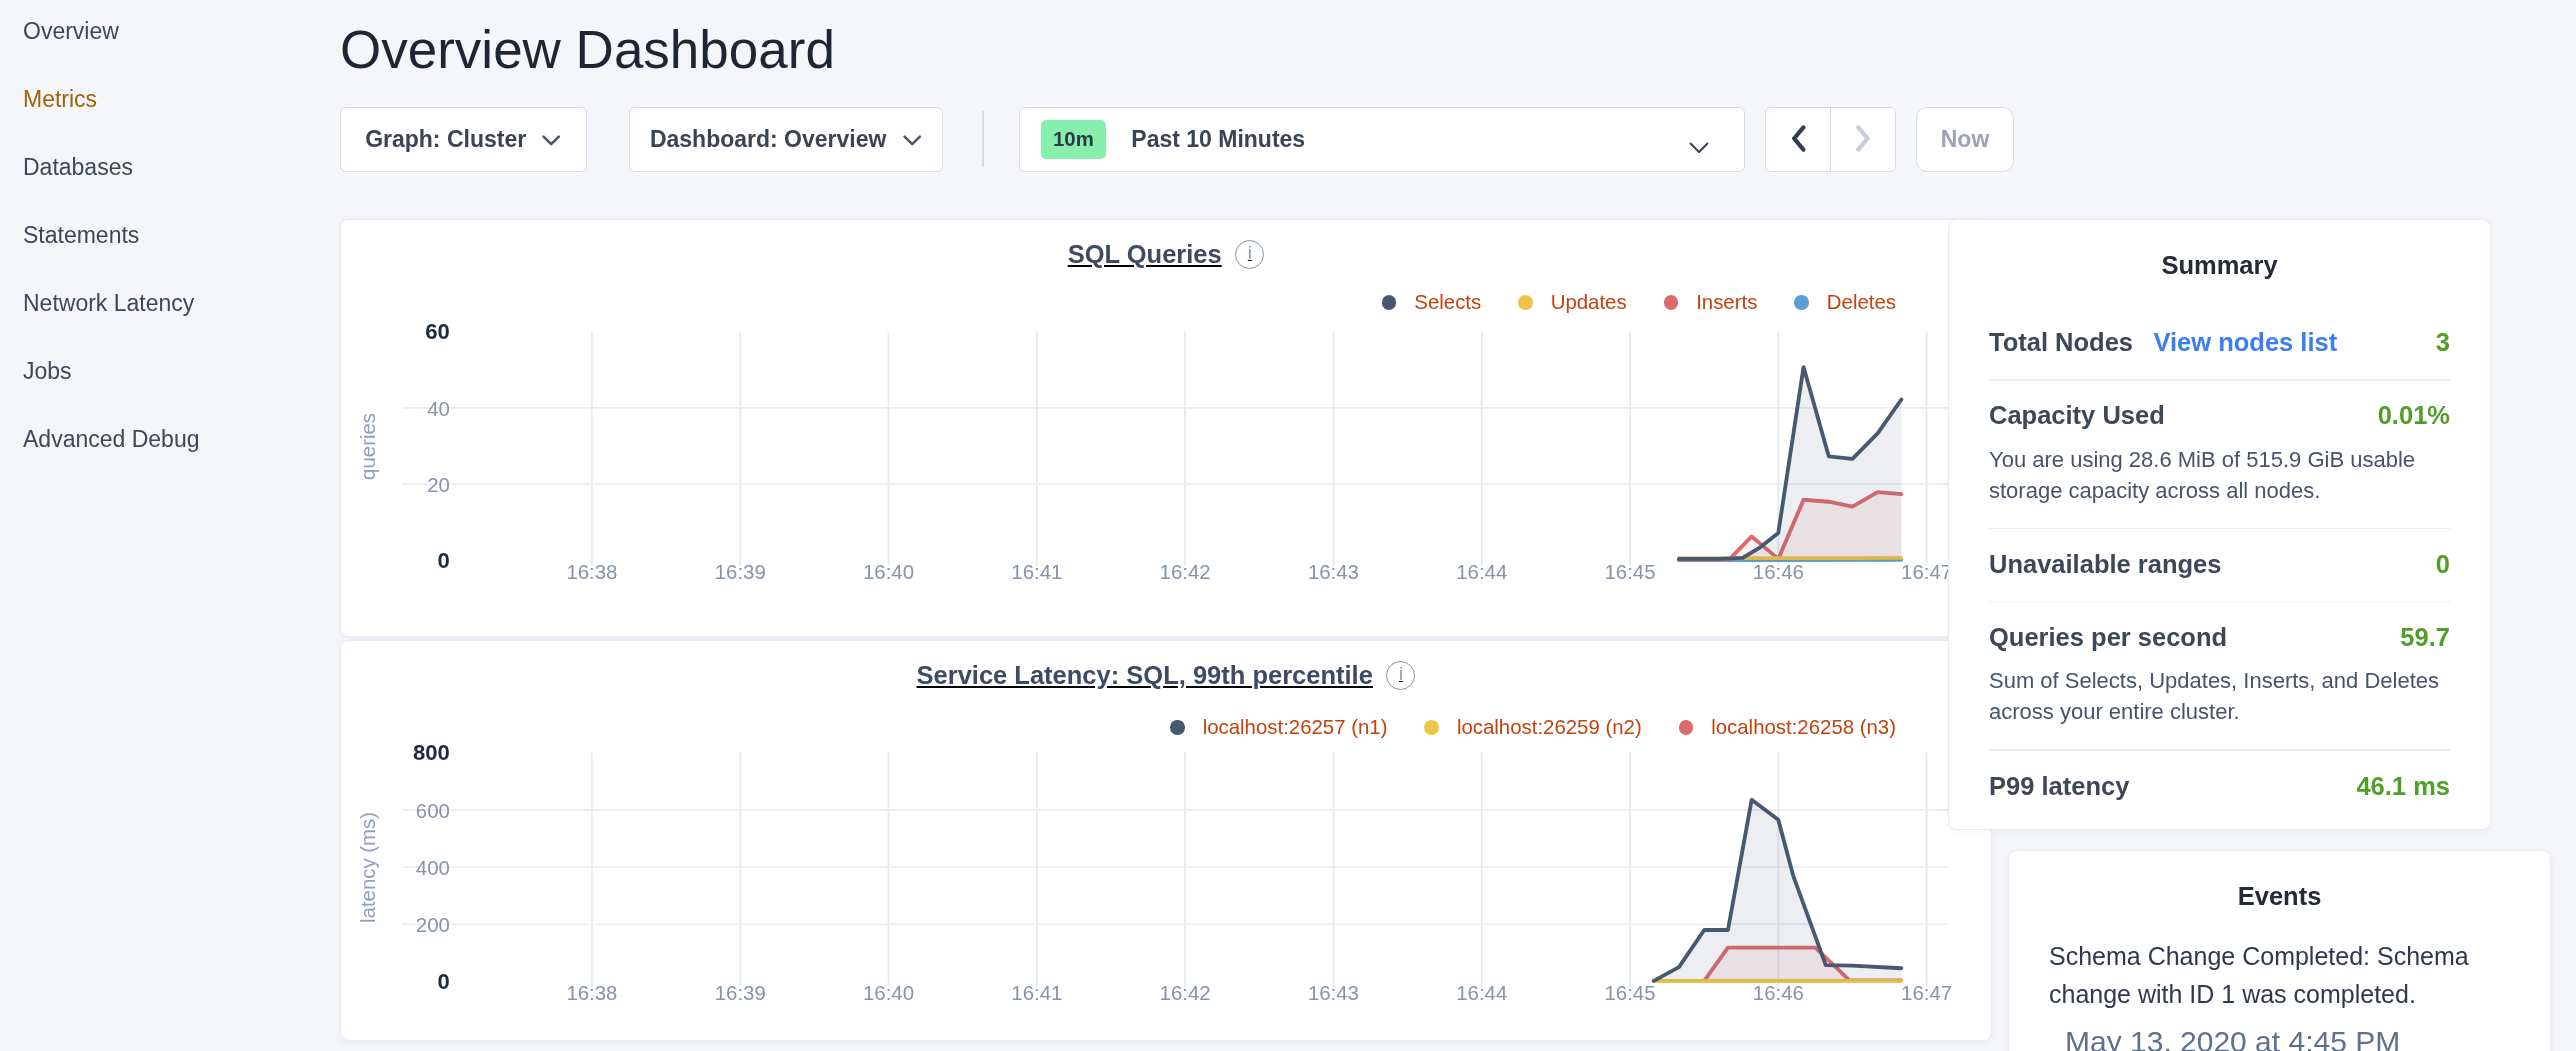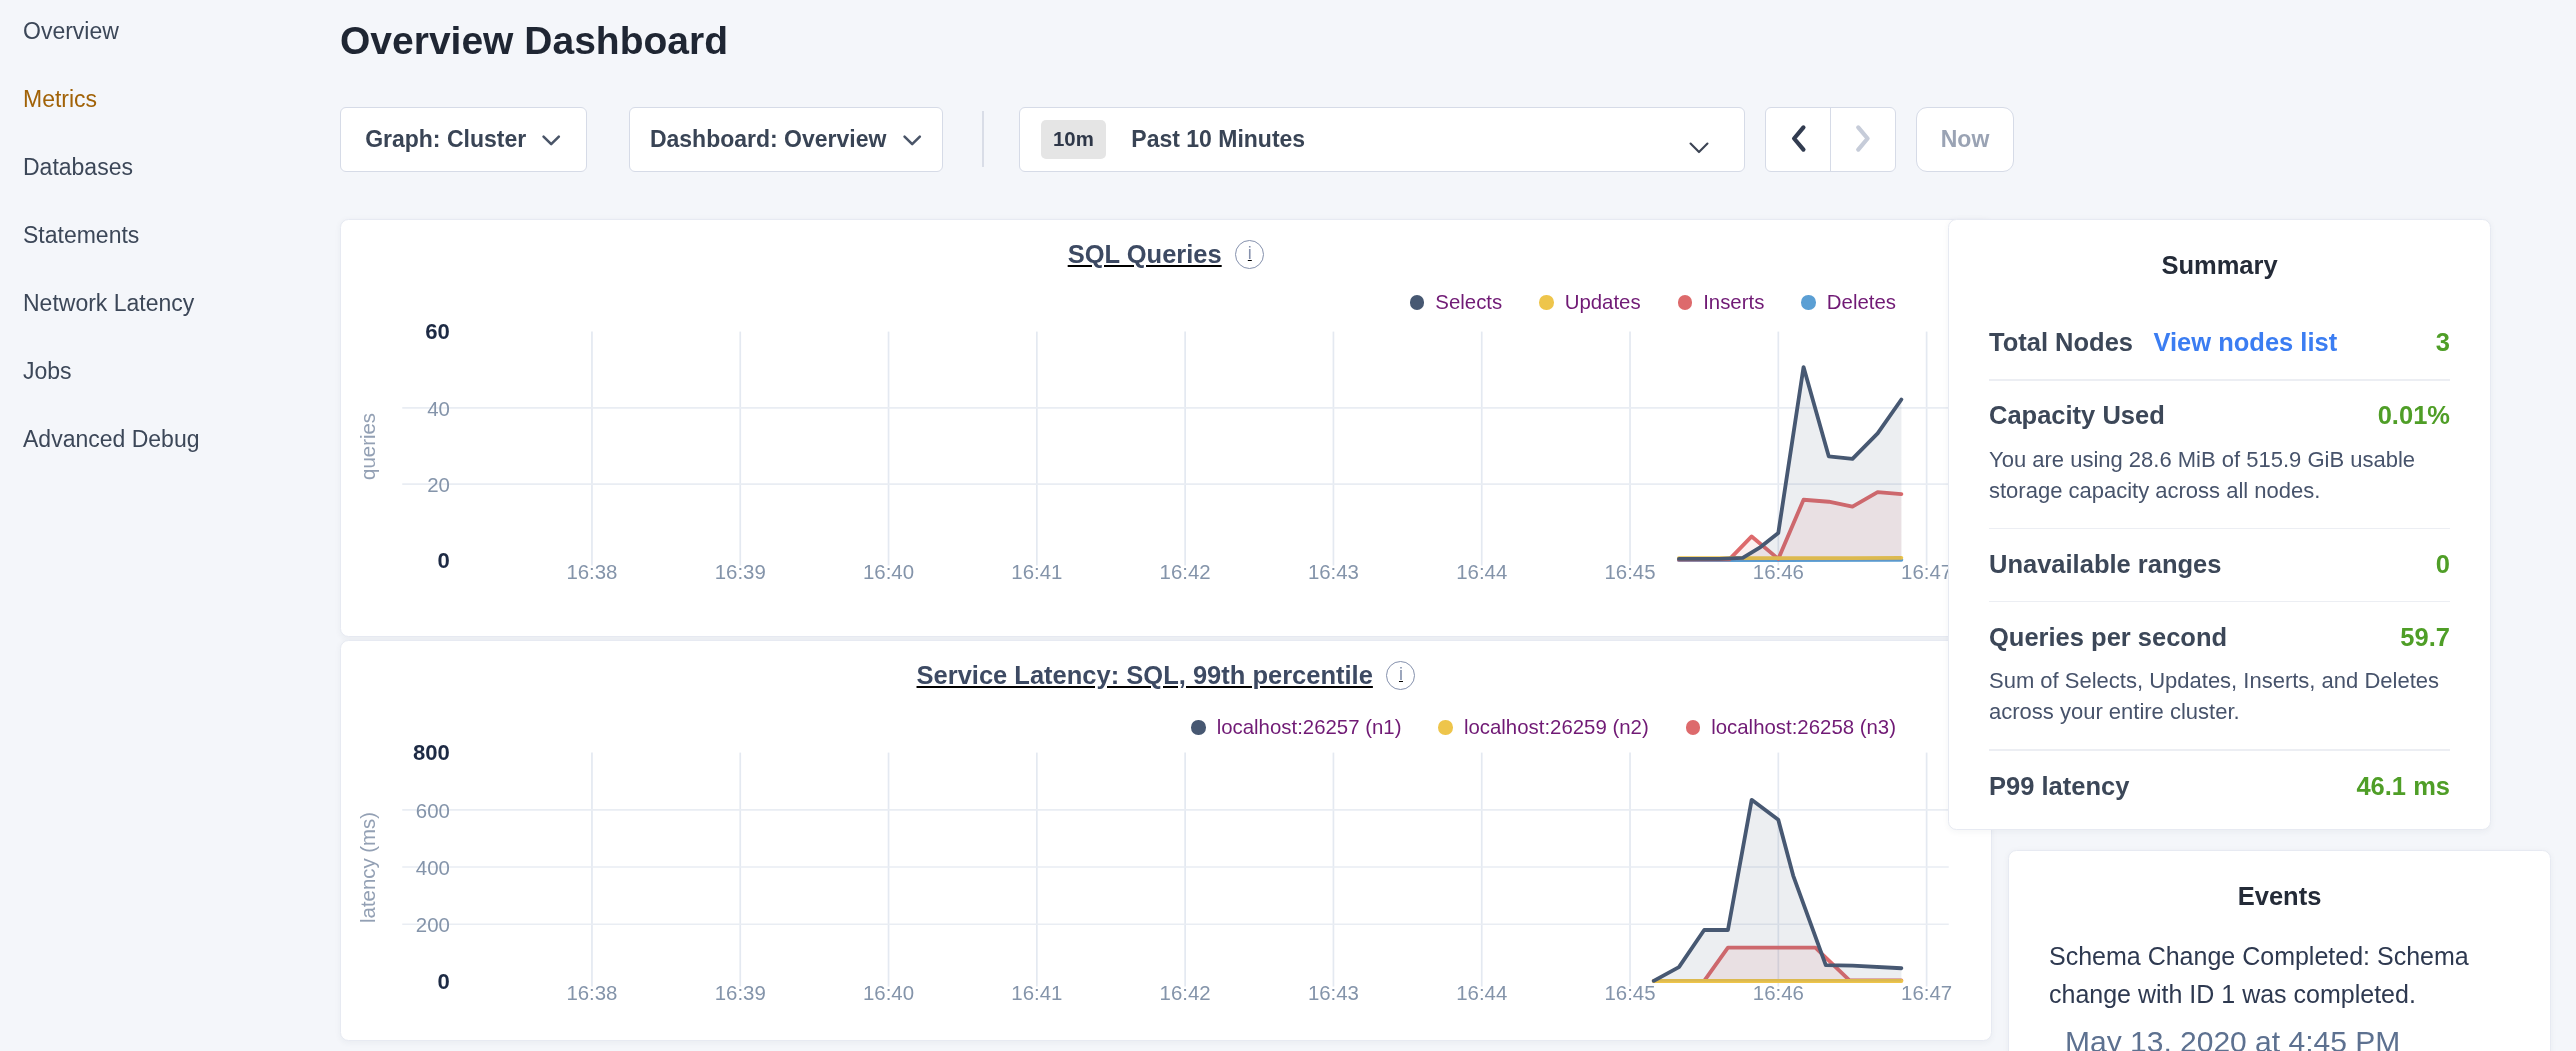--- a/index.html
+++ b/index.html
@@ -7,31 +7,31 @@
   body { font-family:"Liberation Sans", sans-serif; background:#f4f6fa; }
   .page { position:relative; width:2576px; height:1051px; background:#f4f6fa; }
 
   
   .sidebar { position:absolute; left:23px; top:17px; width:289px; }
   .nav-item { height:29px; line-height:29px; margin-bottom:39px; font-size:23px;
               color:#3c4758; cursor:pointer; white-space:nowrap; }
   .nav-item.active { color:#a16207; font-weight:400; }
 
   
-  .title { position:absolute; left:340px; top:18.7px; font-size:39px; font-weight:700; color:#1f2633; }
+  .title { position:absolute; left:340px; top:18.7px; font-size:53px; font-weight:400; color:#1f2633; }
 
   
   .ctrl { position:absolute; top:107px; height:65px; background:#fff; border:1.7px solid #d6dbe7;
           border-radius:6px; display:flex; align-items:center; justify-content:center;
           font-size:23px; font-weight:700; color:#394455; cursor:pointer; }
   .graph-dd { left:340px; width:247px; gap:15.3px; }
   .dash-dd  { left:629px; width:314px; gap:15.3px; }
   .ctrl-divider { position:absolute; left:982px; top:111px; width:1.7px; height:56px; background:#d9dde7; }
   .time-box { left:1019px; width:726px; justify-content:flex-start; padding-left:21px; }
-  .time-badge { display:inline-block; background:#e5e5e5; border-radius:5.1px; padding:7.7px 12px;
+  .time-badge { display:inline-block; background:#86efac; border-radius:5.1px; padding:7.7px 12px;
                 font-size:20.4px; font-weight:700; color:#2e3748; margin-right:25.5px; }
   .time-box .chev { position:absolute; right:34px; top:26px; }
   .pager { position:absolute; left:1765px; top:107px; width:131px; height:65px; background:#fff;
            border:1.7px solid #d6dbe7; border-radius:6px; display:flex; }
   .pager-btn { flex:1; display:flex; align-items:center; justify-content:center;
                background:none; border:none; cursor:pointer; }
   .pager-btn.prev { border-right:1.7px solid #d6dbe7; }
   .now-btn { position:absolute; left:1916px; top:107px; width:98px; height:65px; background:#fff;
              border:1.7px solid #d6dbe7; border-radius:11px; font-family:"Liberation Sans",sans-serif;
              font-size:23px; font-weight:700; color:#9aa3b4; cursor:default; }
@@ -45,21 +45,21 @@
   .events-card { left:2008px; top:850px; width:543px; height:256px; }
 
   .chart-head { position:absolute; left:0; right:0; top:20.4px; display:flex; align-items:center;
                 justify-content:center; gap:13.6px;text-decoration:underline; }
   .chart-title { font-size:25.5px; font-weight:700; color:#3d4a63; }
   .info-icon { width:29px; height:29px; border:1.7px solid #8591ad; border-radius:50%; color:#8591ad;
                font-size:18px; line-height:25.5px; text-align:center; font-style:normal; cursor:pointer; }
   .legend { position:absolute; right:95px; display:flex; gap:37px; align-items:center; }
   .chart-card1 .legend { top:71px; }
   .chart-card2 .legend { top:75px; }
-  .legend-item { display:flex; align-items:center; gap:11px; font-size:20.4px; color:#701a75; }
+  .legend-item { display:flex; align-items:center; gap:18px; font-size:20.4px; color:#c2410c; }
   .legend-item .dot { width:14.5px; height:14.5px; border-radius:50%; display:inline-block; }
   svg.plot { position:absolute; left:0; top:0; width:1652px; }
   svg.plot text { font-family:"Liberation Sans", sans-serif; }
   .plot1 { height:418px; } .plot2 { height:401px; }
 
   
   .panel-title { margin-top:31px; text-align:center; font-size:25.5px; font-weight:700; color:#242b38; }
   .s-row { display:flex; align-items:baseline; margin:0 40px; }
   .s-label { font-size:25.5px; font-weight:700; color:#3c4758; }
   .s-link { font-size:25.5px; font-weight:700; color:#3b7df2; margin-left:20.4px; cursor:pointer; text-decoration:none; }

